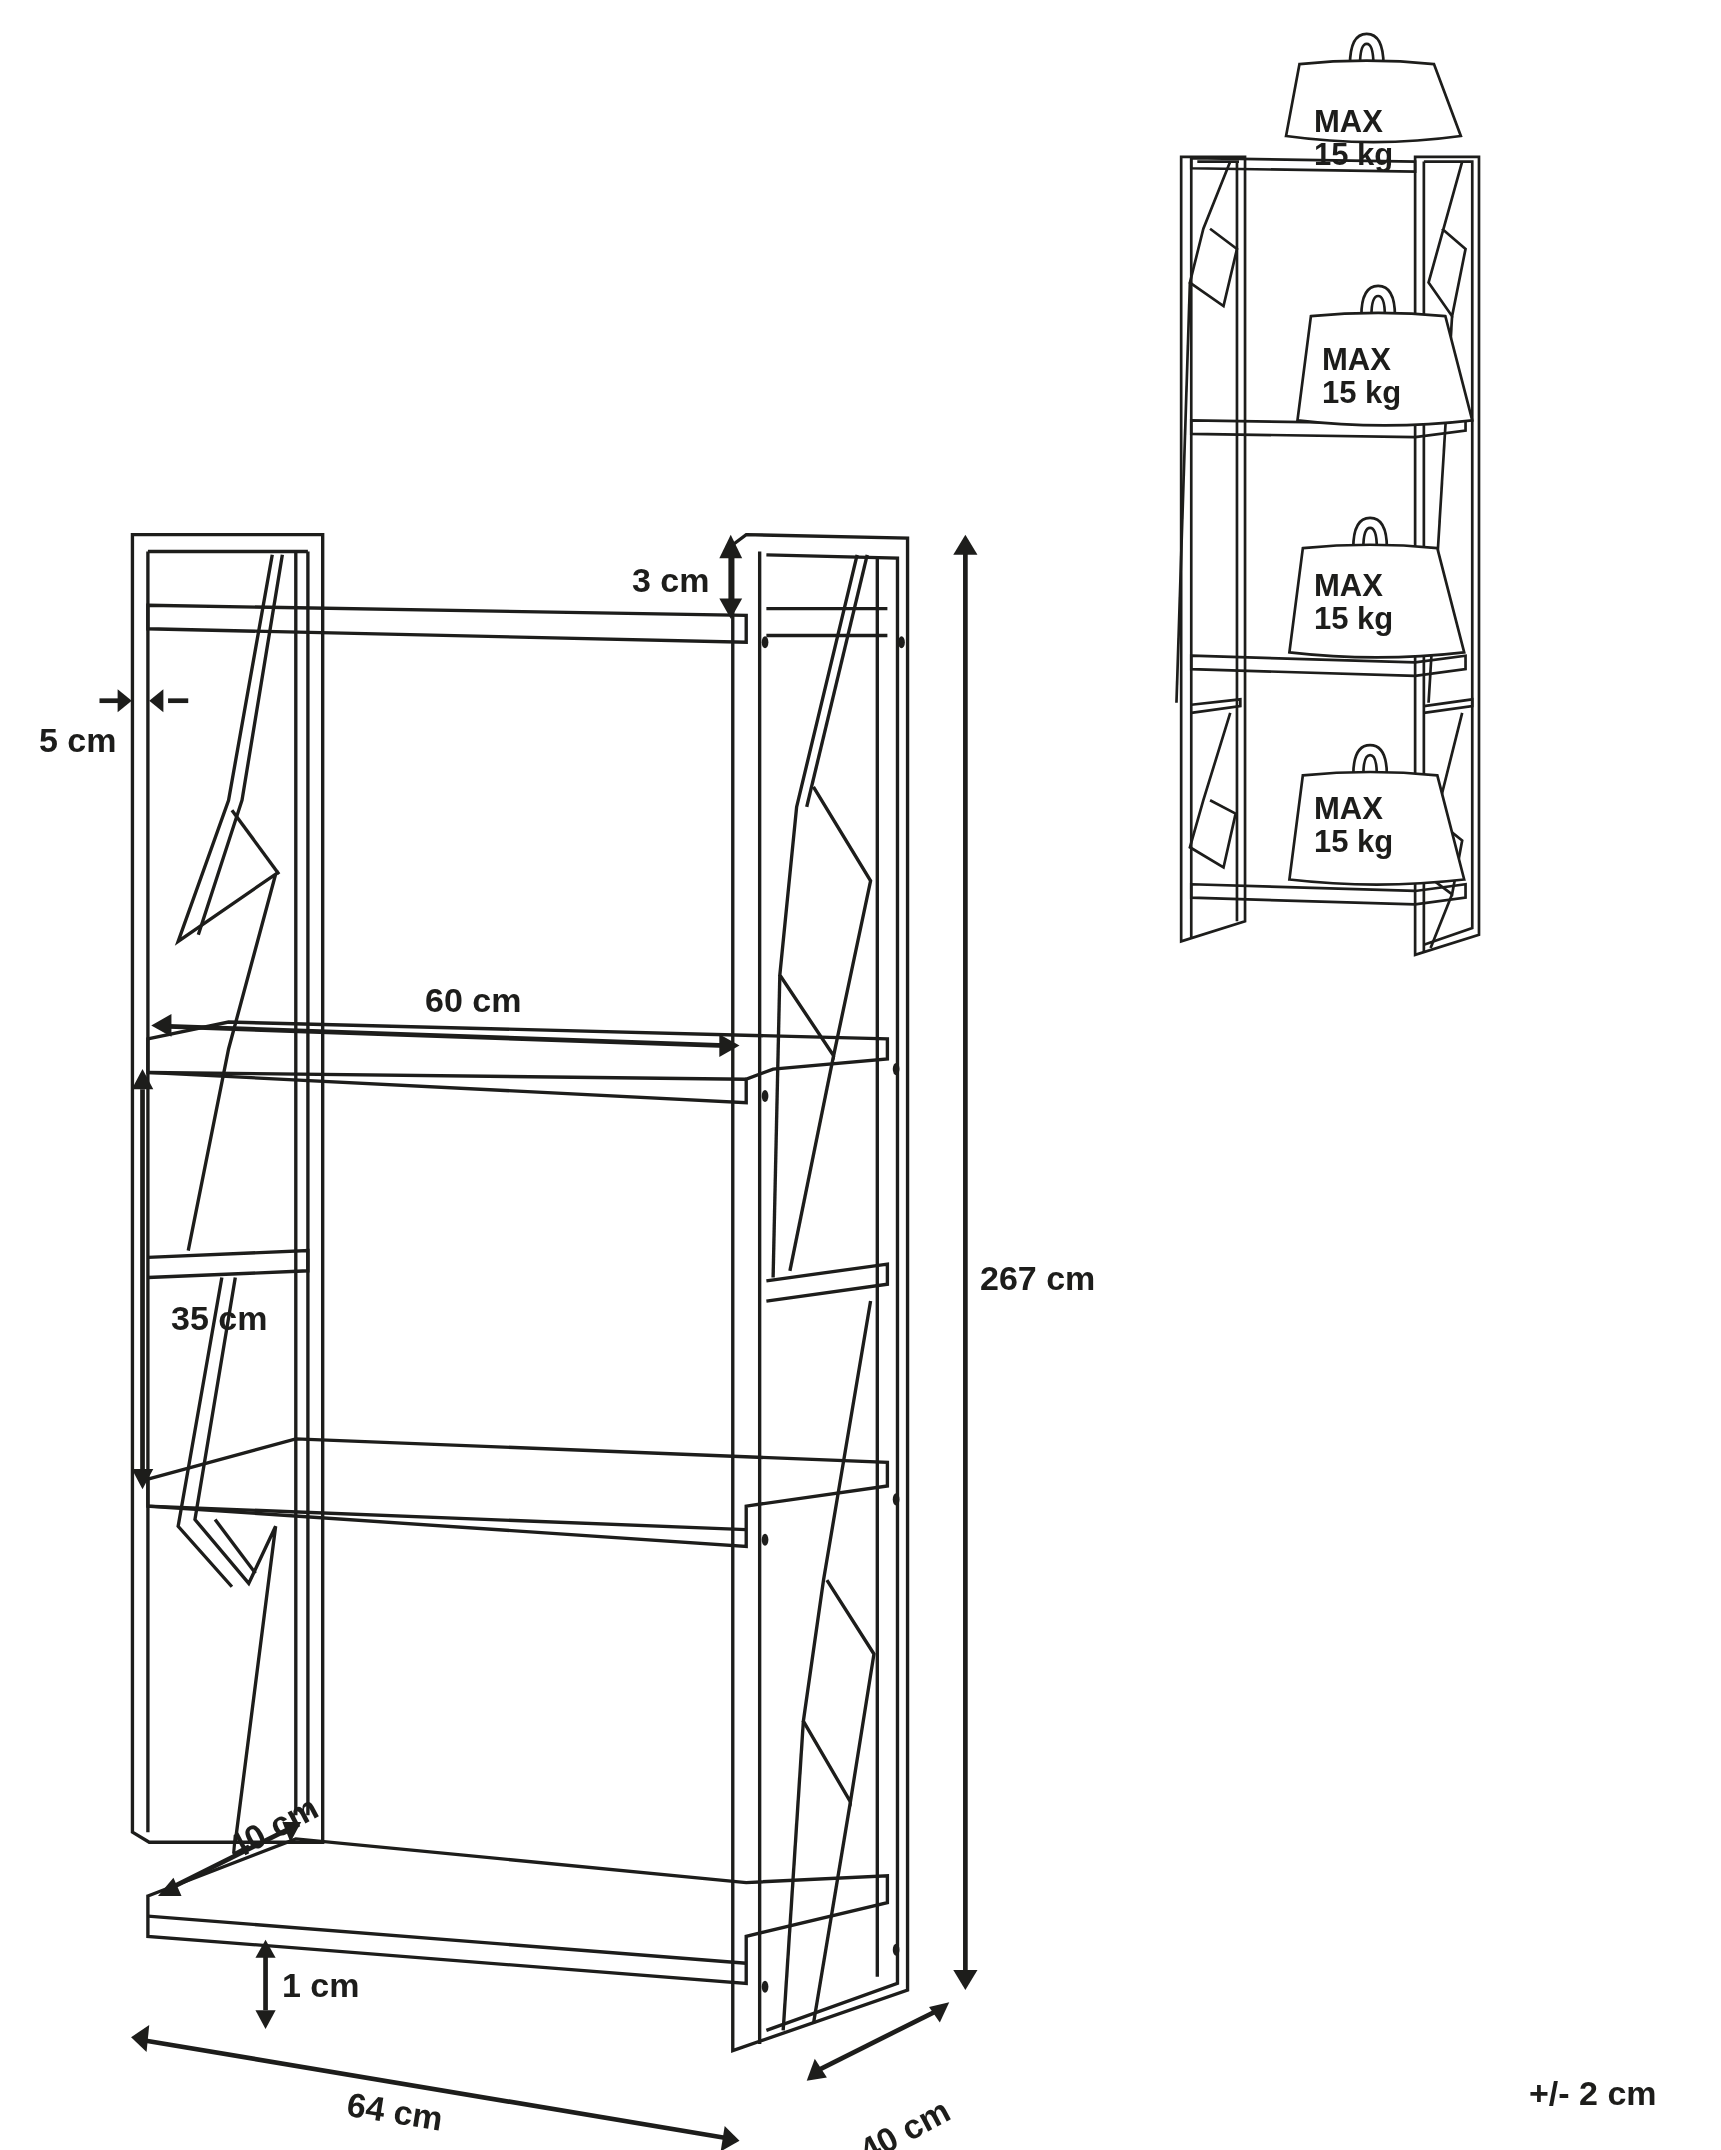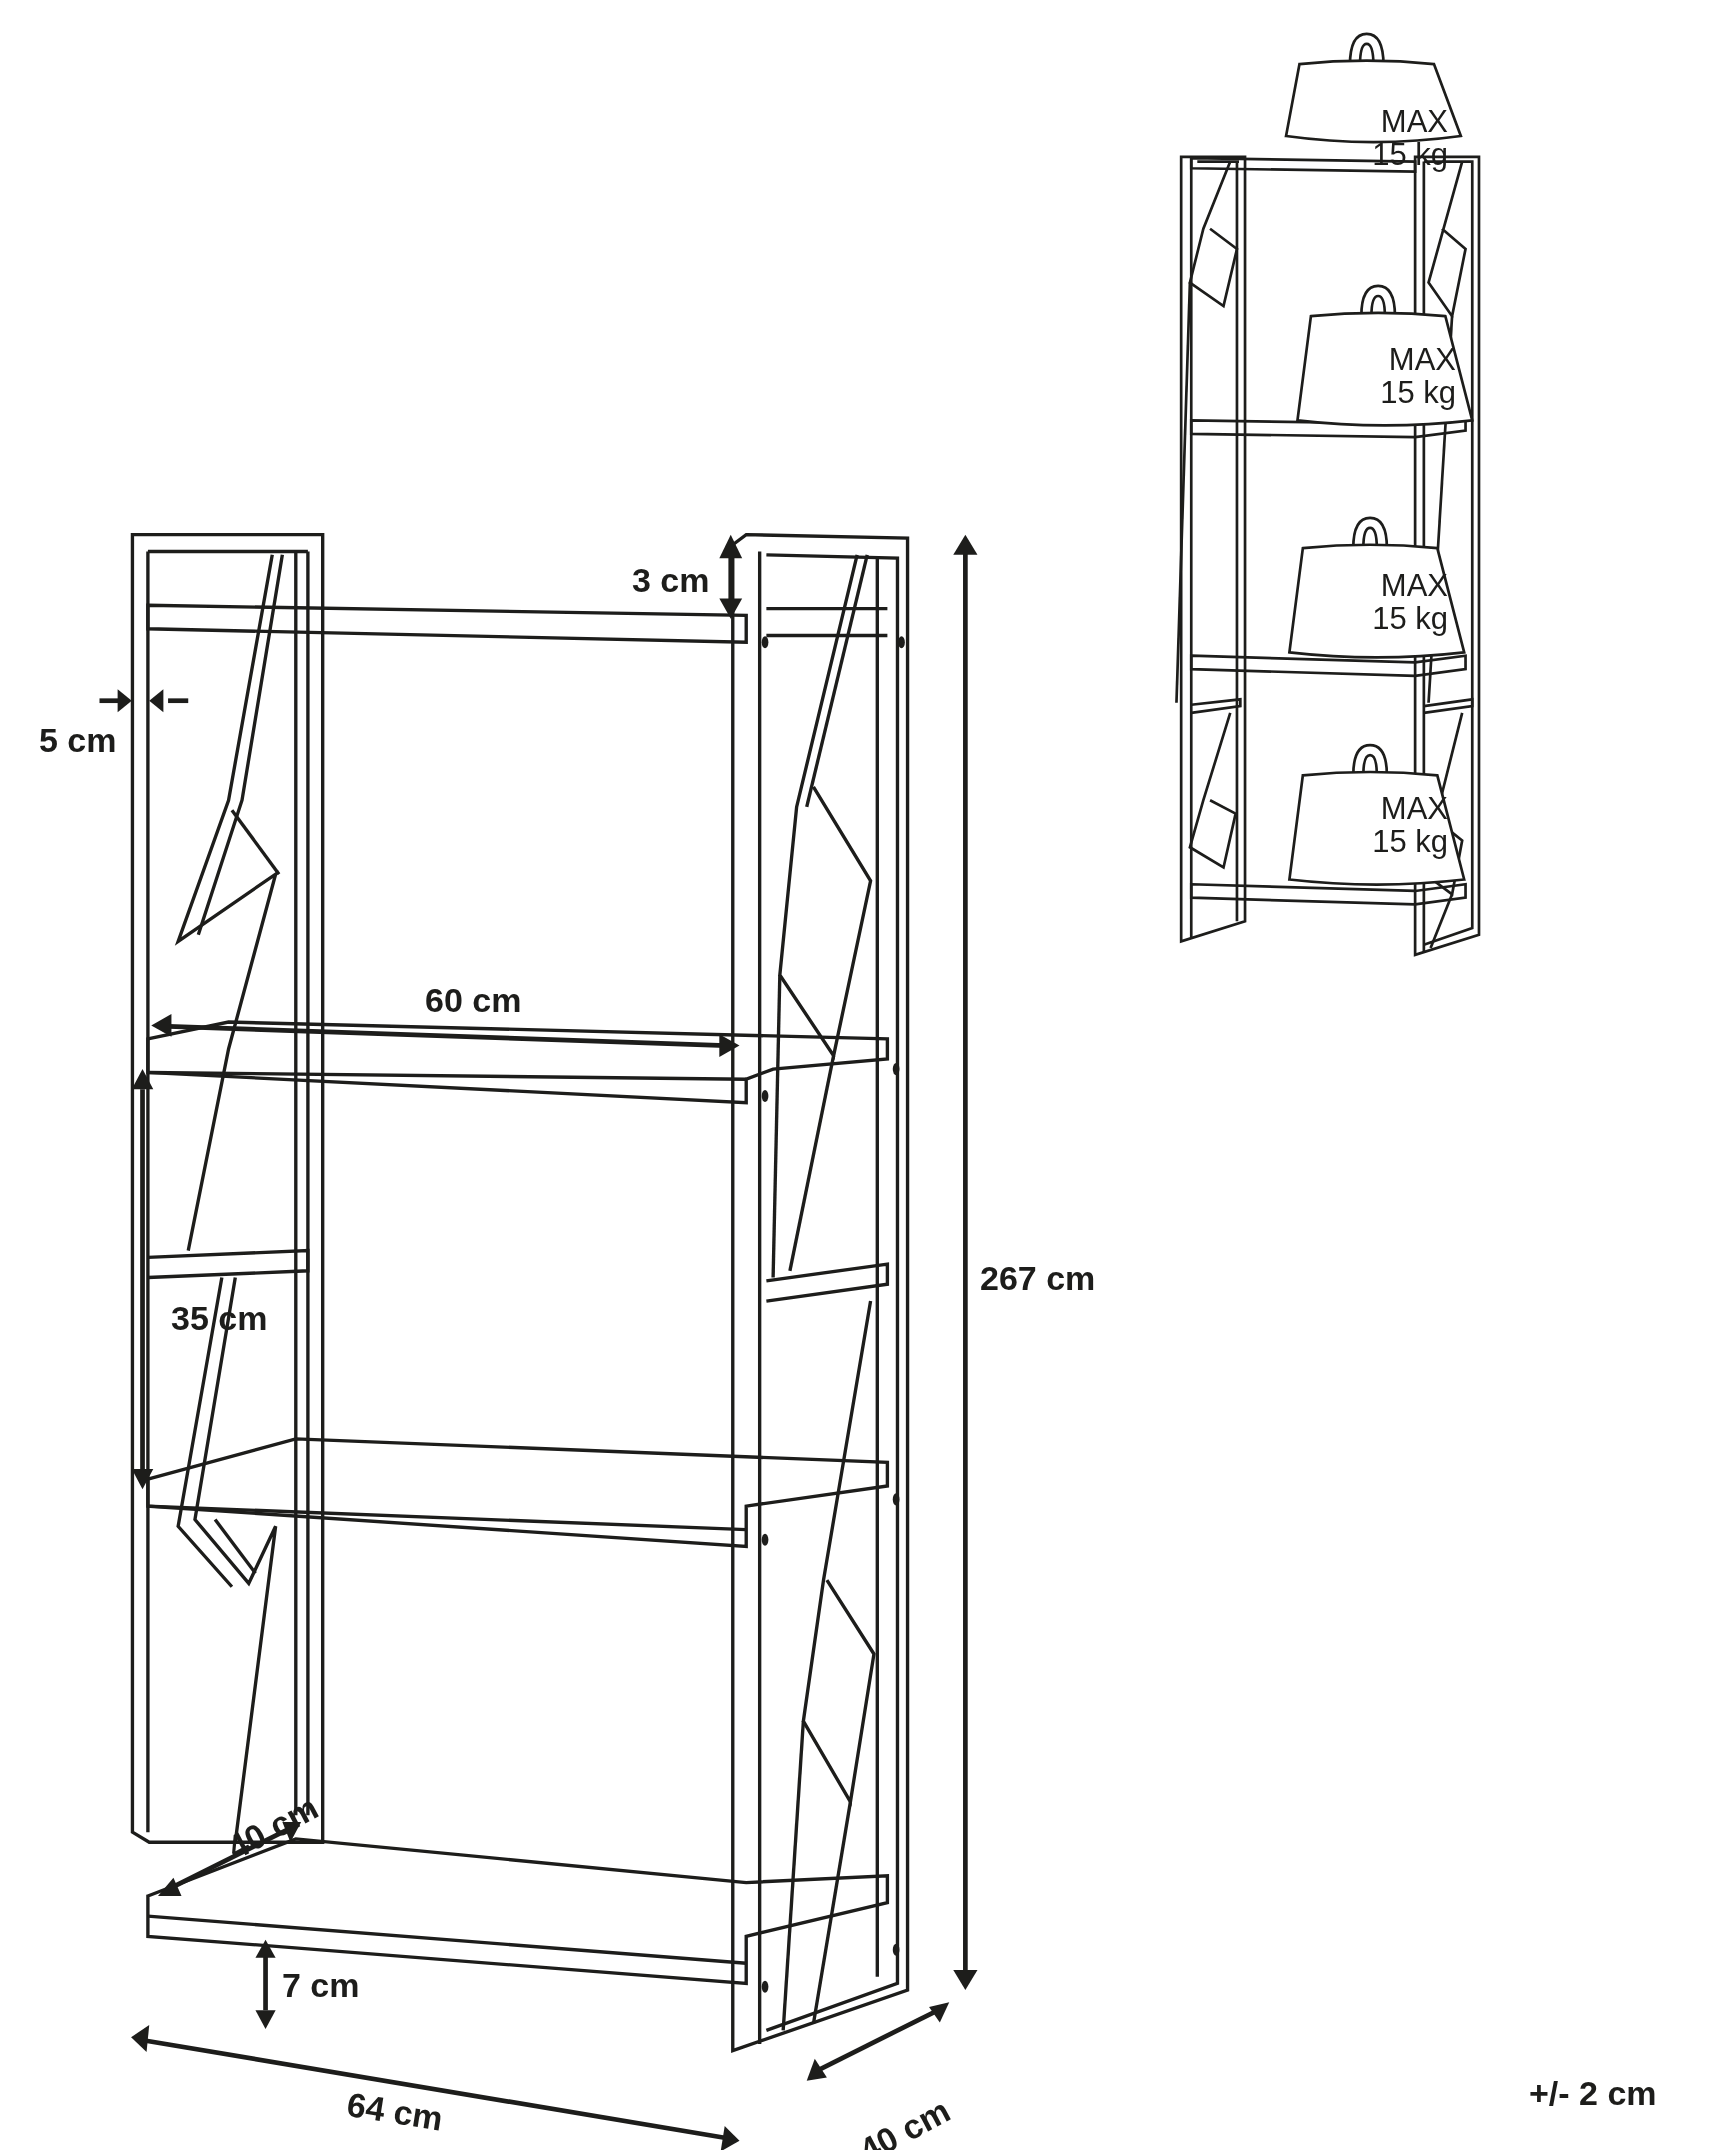--- a/index.html
+++ b/index.html
@@ -2,22 +2,22 @@
 <html style="font-size:10.8px"><head>
 <meta charset="utf-8">
 <style>
   html, body { margin: 0; padding: 0; background: #ffffff; }
   body { width: 1721px; height: 2151px; position: relative; overflow: hidden;
          font-family: "Liberation Sans", "DejaVu Sans", sans-serif; }
   svg.layer { position: absolute; left: 0; top: 0; }
   .dim-label { position: absolute; font-weight: bold; color: #1d1d1b;
                font-size: 34px; white-space: nowrap; line-height: 1;
                font-family: "Liberation Sans", "DejaVu Sans", sans-serif; }
-  .weight-label { position: absolute; font-weight: normal; color: #1d1d1b;
-                  font-size: 31px; text-align: right; line-height: 1.05; width: 134px; }
+  .weight-label { position: absolute; font-weight: bold; color: #1d1d1b;
+                  font-size: 31px; text-align: left; line-height: 1.05; width: 134px; }
 </style>
 </head>
 <body>
 
 <svg class="layer" width="1721" height="2151" viewBox="0 0 2560 3199">
   <g fill="none" stroke="#1d1d1b" stroke-width="5" stroke-linejoin="miter">
 
     <g>
       <path d="M197 795 L480 795 L480 2740 L222 2740 L197 2725 Z"></path>
       <path d="M220 820 L458 820"></path>
@@ -142,21 +142,21 @@
     </g>
   </g>
 </svg>
 
 <div class="dim-label" style="left:632px; top:563px;">3 cm</div>
 <div class="dim-label" style="left:39px; top:723px;">5 cm</div>
 <div class="dim-label" style="left:425px; top:983px;">60 cm</div>
 <div class="dim-label" style="left:171px; top:1301px;">35 cm</div>
 <div class="dim-label" style="left:980px; top:1261px;">267 cm</div>
 <div class="dim-label" style="left:222px; top:1835px; transform:rotate(-28deg); transform-origin:left top;">40 cm</div>
-<div class="dim-label" style="left:282px; top:1968px;">7 cm</div>
+<div class="dim-label" style="left:282px; top:1968px;">1 cm</div>
 <div class="dim-label" style="left:350px; top:2087px; transform:rotate(9deg); transform-origin:left top;">64 cm</div>
 <div class="dim-label" style="left:854px; top:2138px; transform:rotate(-28deg); transform-origin:left top;">40 cm</div>
 
 <svg class="layer" width="1721" height="2151" viewBox="0 0 2560 3199">
   <g fill="none" stroke="#1d1d1b" stroke-width="4">
 
     <g>
       <path d="M1757 233 L1852 233 L1852 1370 L1757 1400 Z"></path>
       <line x1="1772" y1="233" x2="1772" y2="1395"></line>
       <path d="M1781 240 L1843 240"></path>

